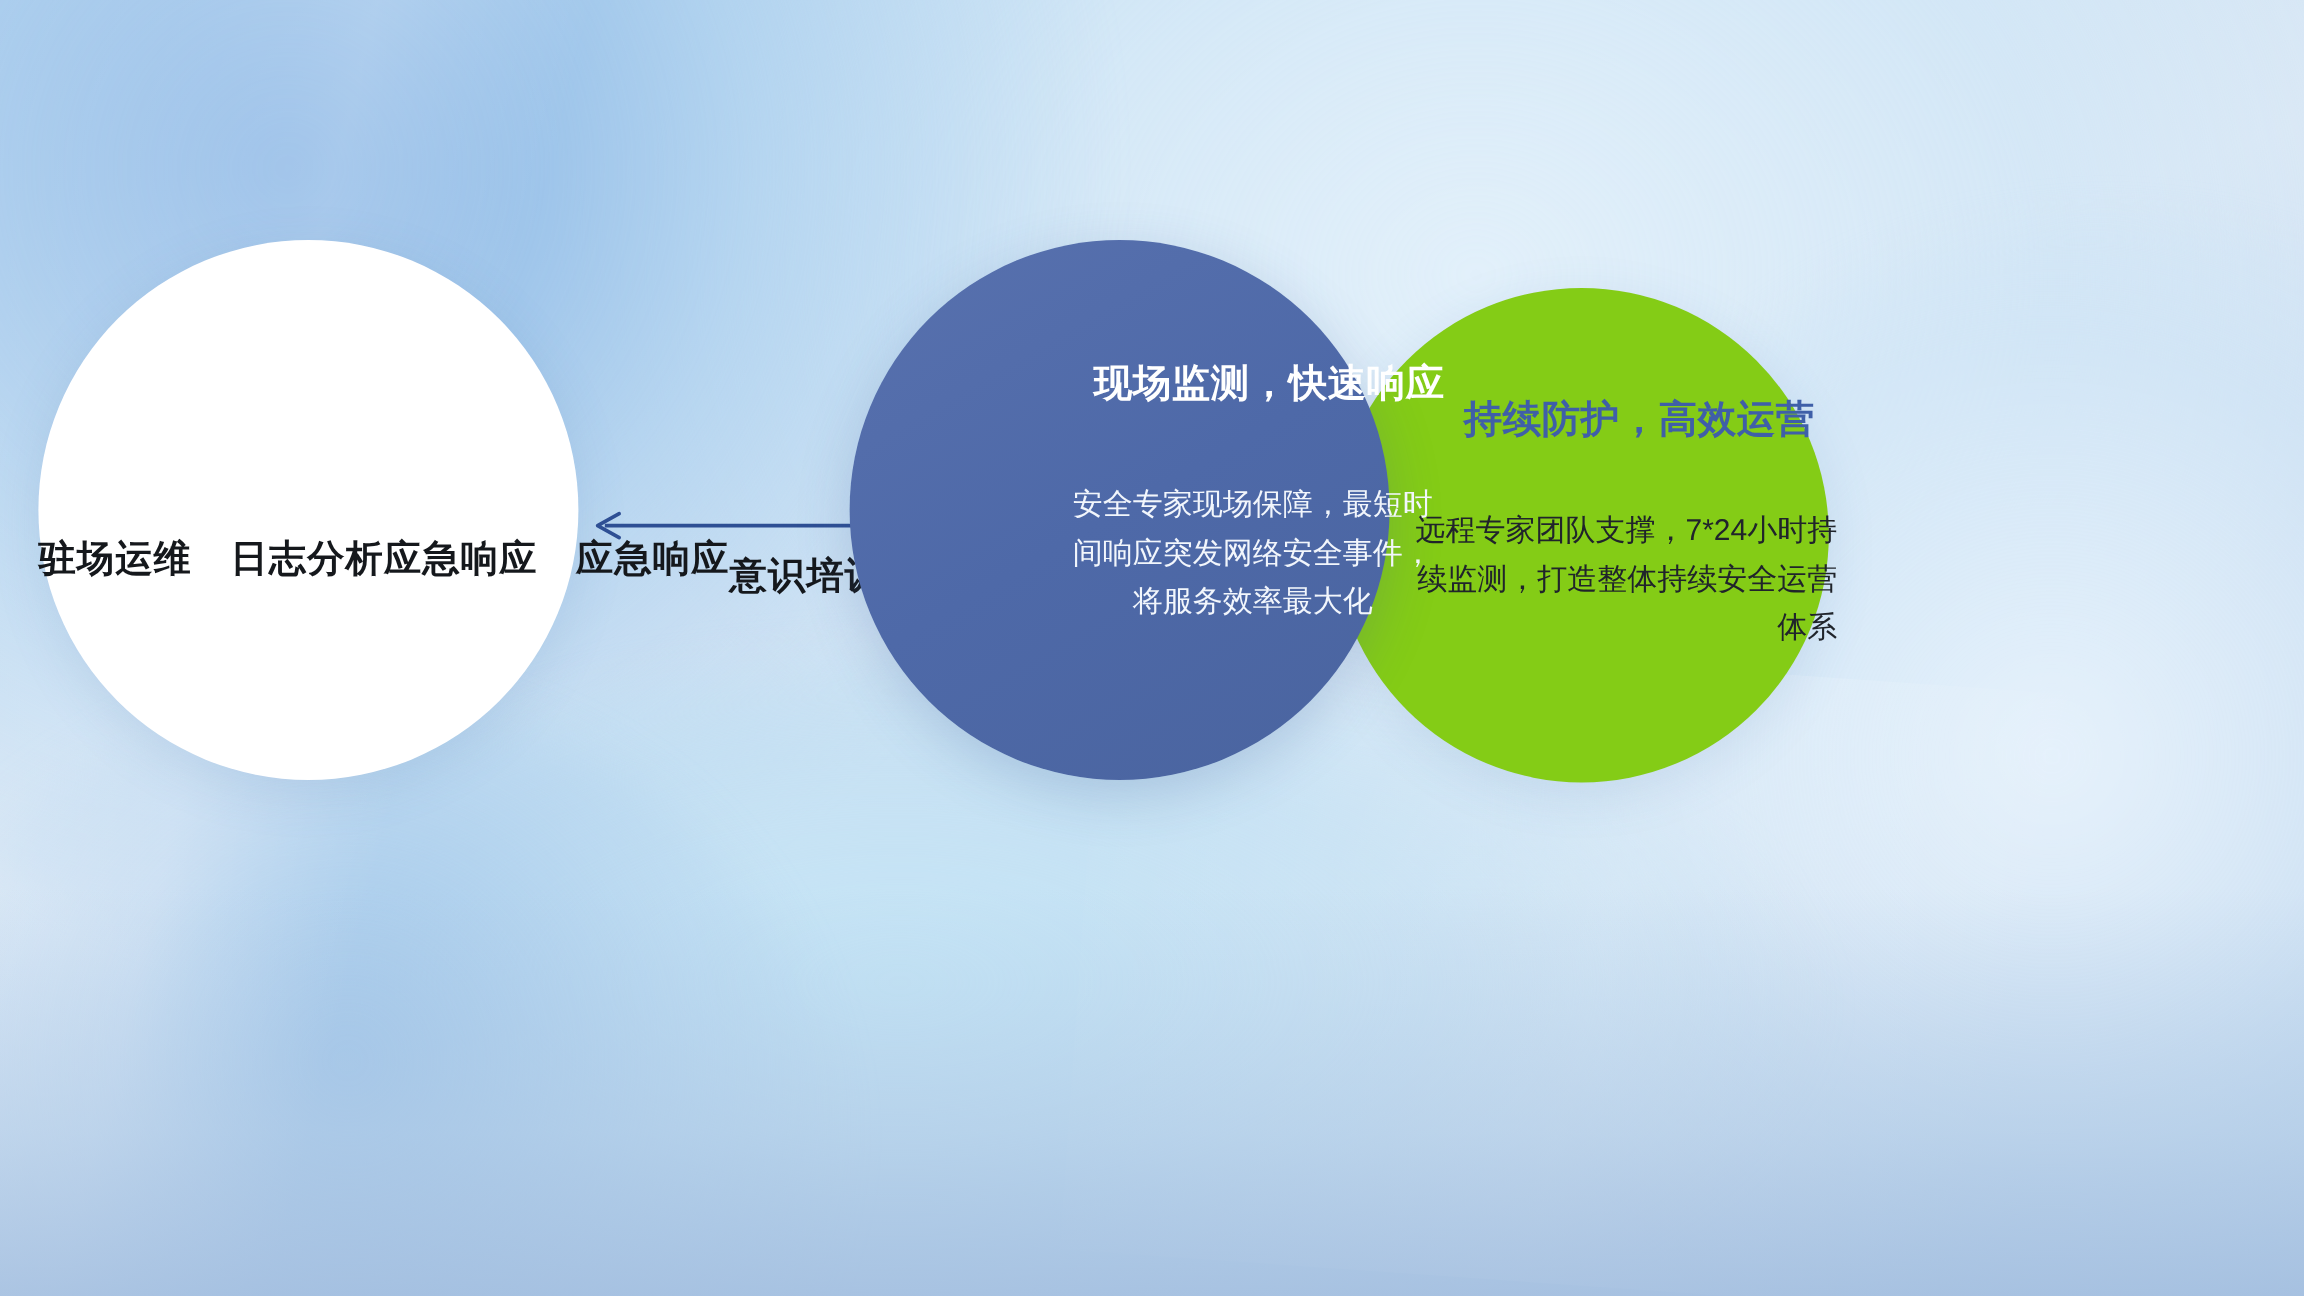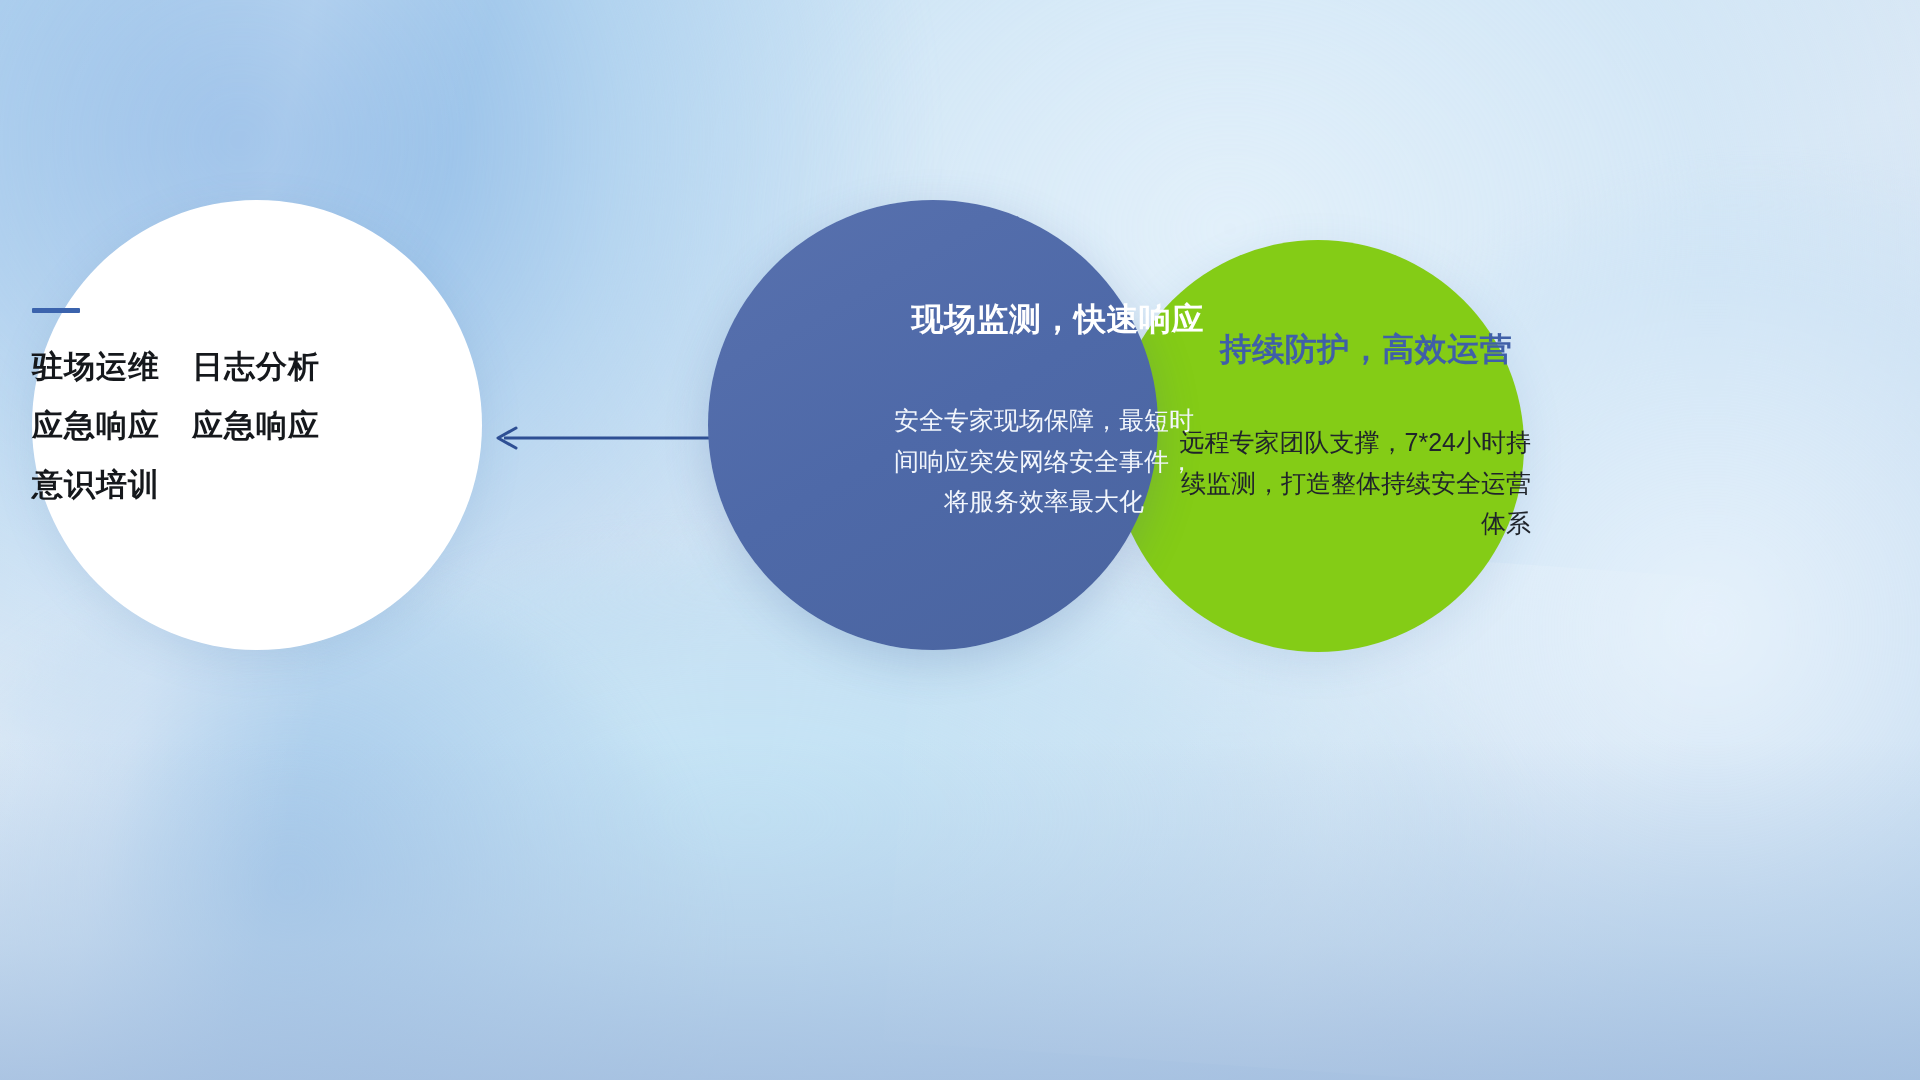--- a/index.html
+++ b/index.html
@@ -62,22 +62,22 @@
     background:linear-gradient(to bottom, rgba(183,209,234,0) 0%, rgba(172,199,228,.55) 60%, rgba(160,188,222,.8) 100%);
   }
 
   
   .circle{ position:absolute; border-radius:50%; }
 
   #circle-left{
     left:32px; top:200px; width:450px; height:450px;
     background:#ffffff;
     box-shadow:0 10px 42px rgba(90,130,180,.16);
-    display:flex; flex-direction:column;
-    justify-content:flex-start;
+    display:flex; flex-direction:row;
+    align-items:center; justify-content:flex-start;
     padding-top:108px;
   }
   .dash{
     width:48px; height:5px; background:#3b63ad; border-radius:1px;
     margin-bottom:38px;
   }
   .kw-line{
     color:#15181c; font-weight:bold; font-size:31px;
     letter-spacing:1px; line-height:1.0; white-space:nowrap;
     margin-bottom:28px;

